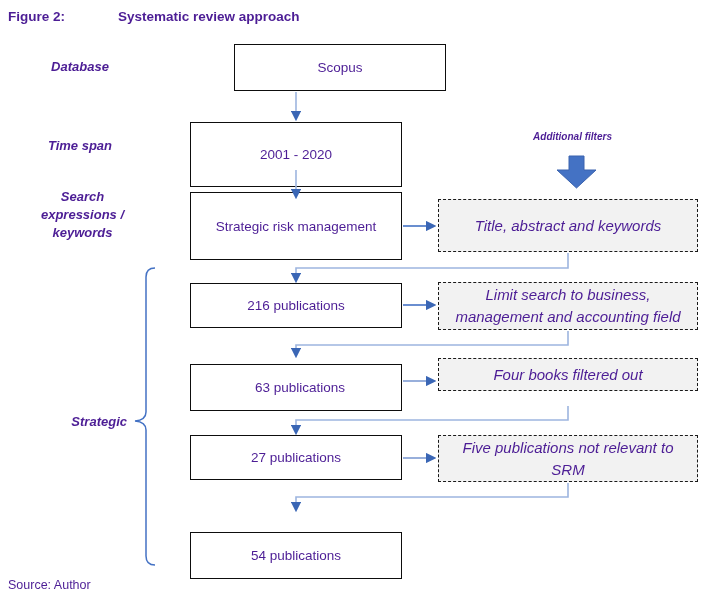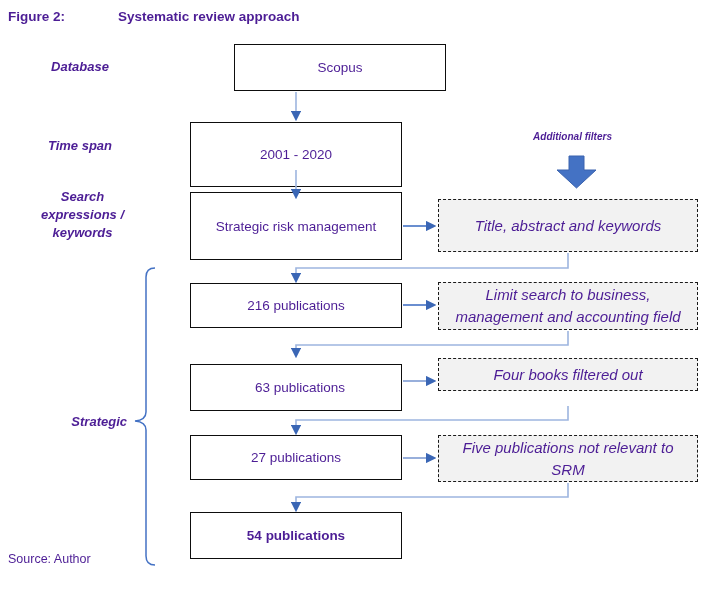--- a/index.html
+++ b/index.html
@@ -31,21 +31,21 @@
     position:absolute;left:438px;width:260px;
     border:1.4px dashed #1a1a1a;background:#f2f2f2;
     display:flex;align-items:center;justify-content:center;
     font-size:15px;font-style:italic;text-align:center;
     box-sizing:border-box;line-height:1.45;padding:0 6px;
   }
   .addfilters{
     position:absolute;left:500px;top:131px;width:145px;
     font-size:10px;font-weight:bold;font-style:italic;text-align:center;
   }
-  .source{position:absolute;left:8px;top:552px;font-size:12.5px;}
+  .source{position:absolute;left:8px;top:578px;font-size:12.5px;}
   svg.overlay{position:absolute;top:0;left:0;pointer-events:none;}
 </style>
 </head>
 <body>
 
 <div class="canvas">
 
   <div class="fig-header">
     <span class="fig-label">Figure 2:</span><span class="fig-title">Systematic review approach</span>
   </div>
@@ -58,21 +58,21 @@
   <div class="rowlabel right" style="top:413px;">Strategic</div>
 
   <div class="addfilters">Additional filters</div>
 
   <div class="cbox" style="top:44px;height:47px;margin-left:44px;">Scopus</div>
   <div class="cbox" style="top:122px;height:65px;">2001 - 2020</div>
   <div class="cbox" style="top:192px;height:68px;">Strategic risk management</div>
   <div class="cbox" style="top:283px;height:45px;">216 publications</div>
   <div class="cbox" style="top:364px;height:47px;padding-left:8px;">63 publications</div>
   <div class="cbox" style="top:435px;height:45px;">27 publications</div>
-  <div class="cbox" style="top:512px;height:47px;font-weight:bold;">54 publications</div>
+  <div class="cbox" style="top:532px;height:47px;">54 publications</div>
 
   <div class="fbox" style="top:199px;height:53px;">Title, abstract and keywords</div>
   <div class="fbox" style="top:282px;height:48px;">Limit search to business, management and accounting field</div>
   <div class="fbox" style="top:358px;height:33px;">Four books filtered out</div>
   <div class="fbox" style="top:435px;height:47px;">Five publications not relevant to SRM</div>
 
   <svg class="overlay" width="709" height="608" viewBox="0 0 709 608">
     <defs>
       <marker id="ah" viewBox="0 0 10 10" refX="3" refY="5" markerWidth="6.5" markerHeight="6.5" orient="auto-start-reverse">
         <path d="M0,0 L10,5 L0,10 Z" fill="#3A66B5"></path>

